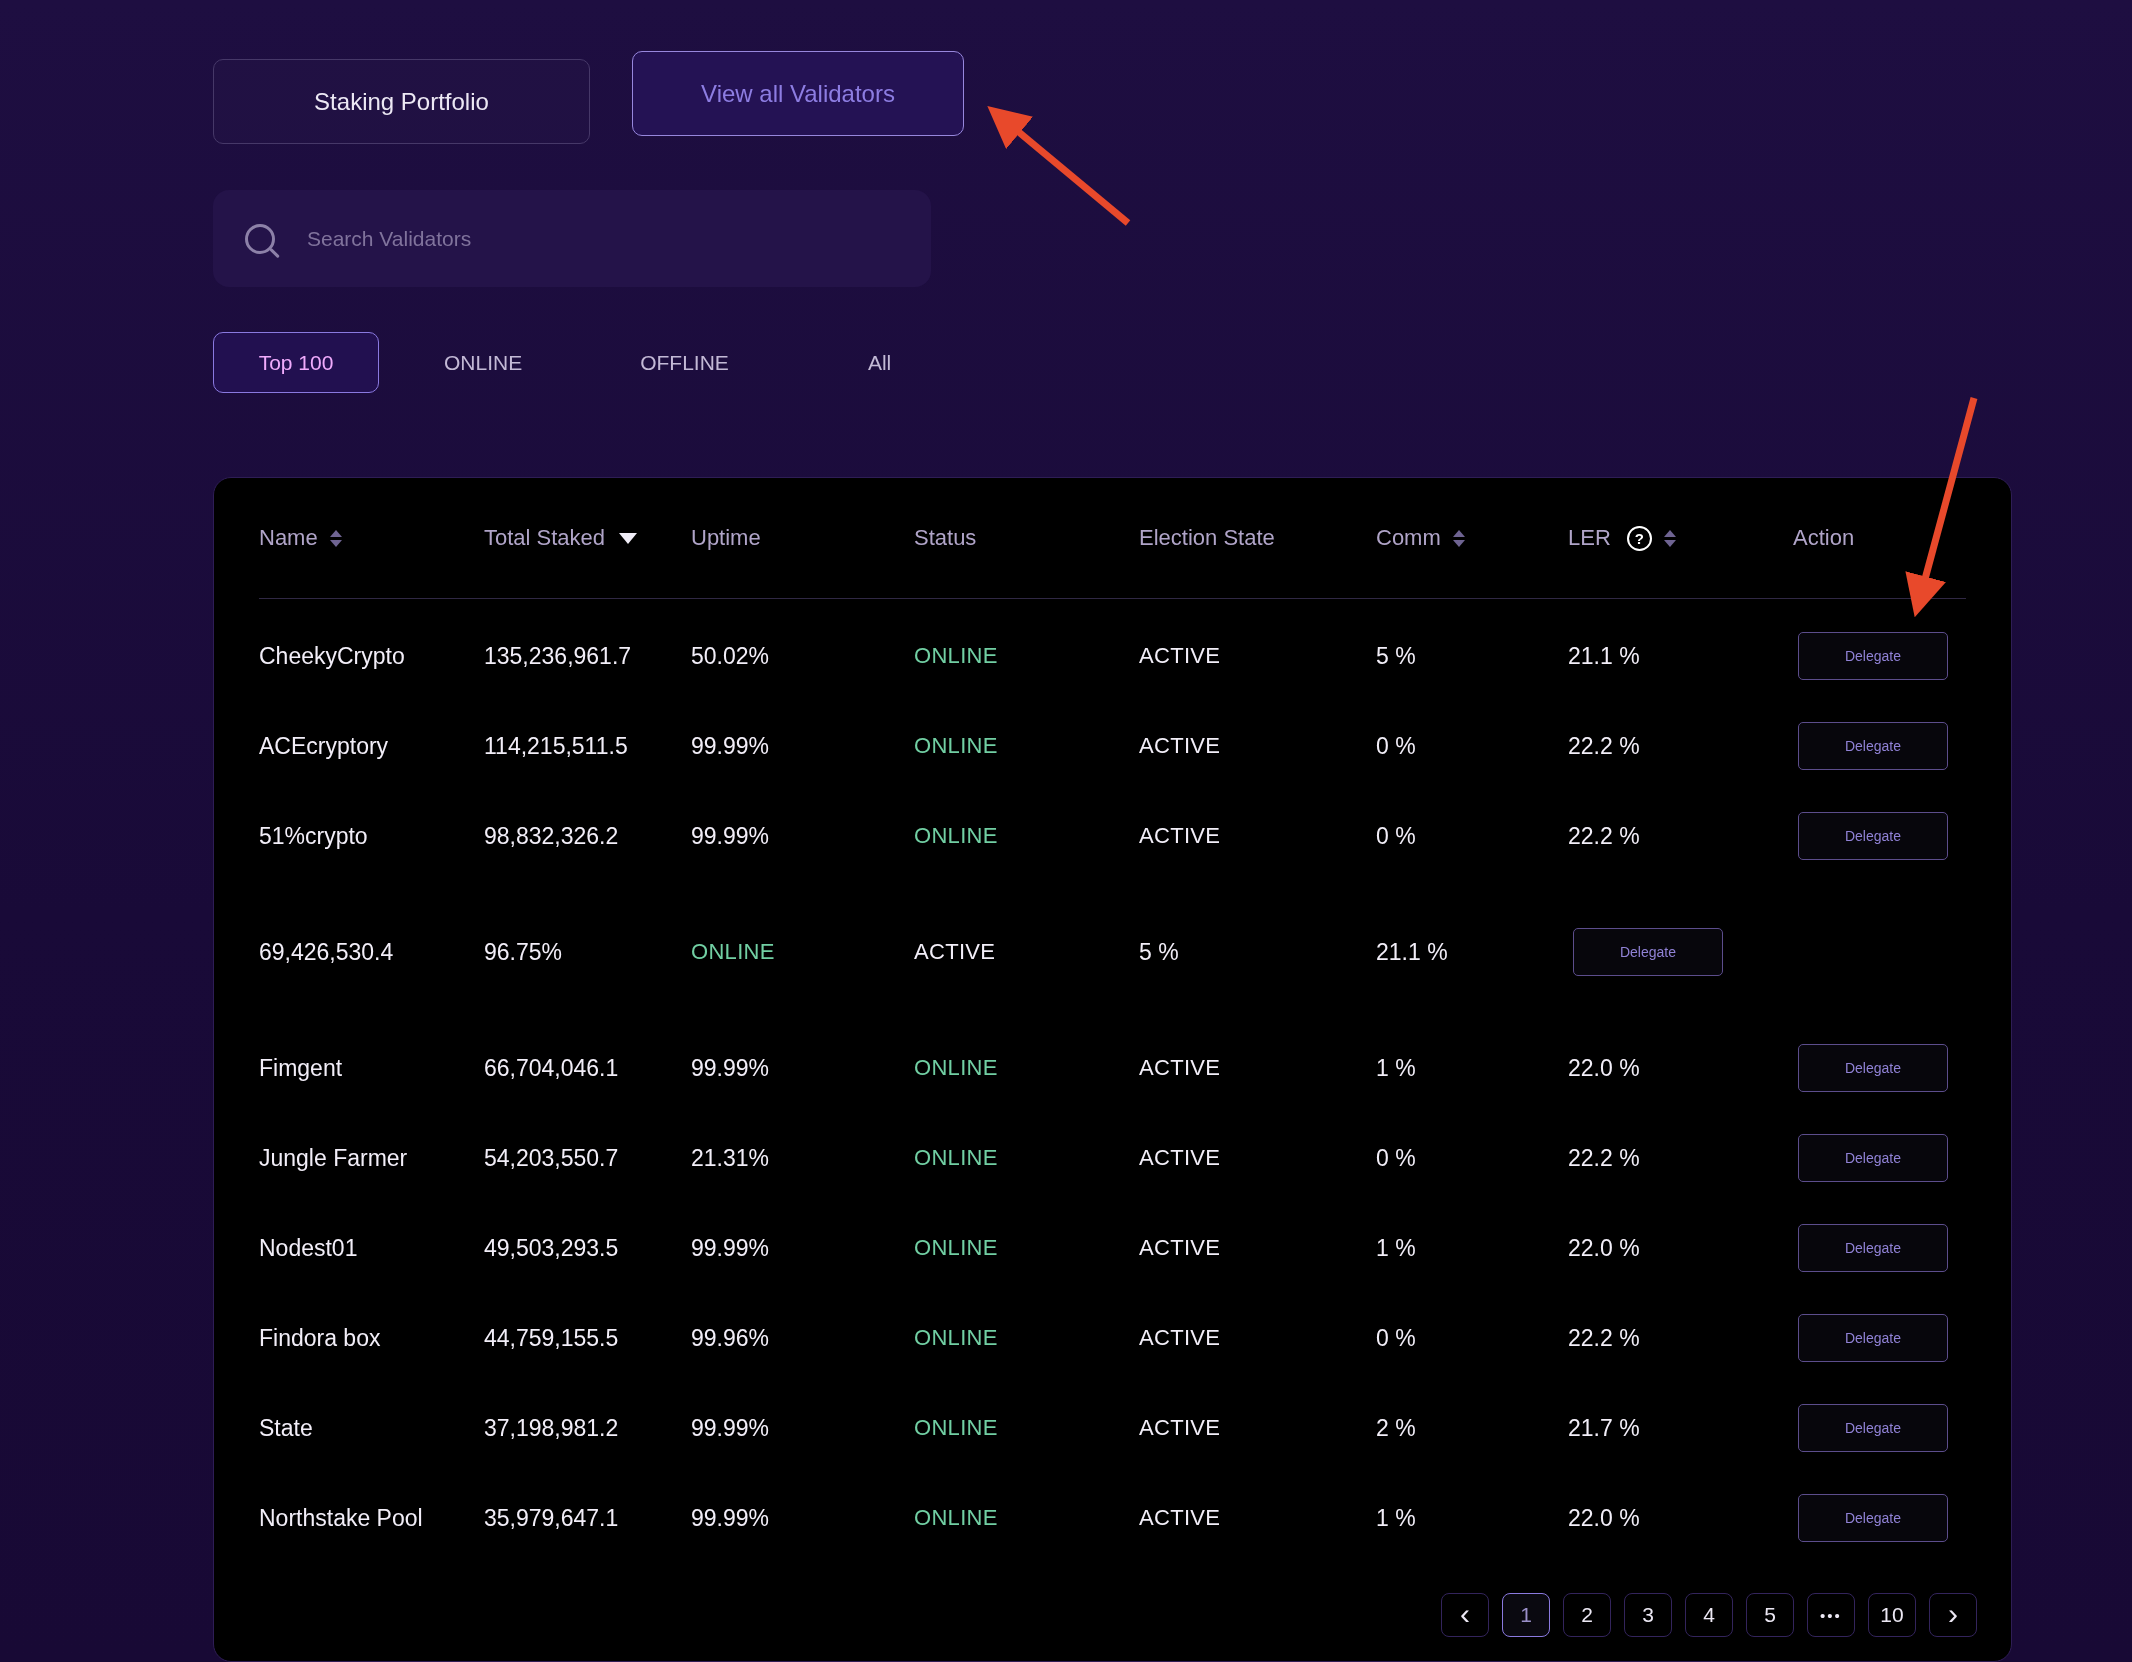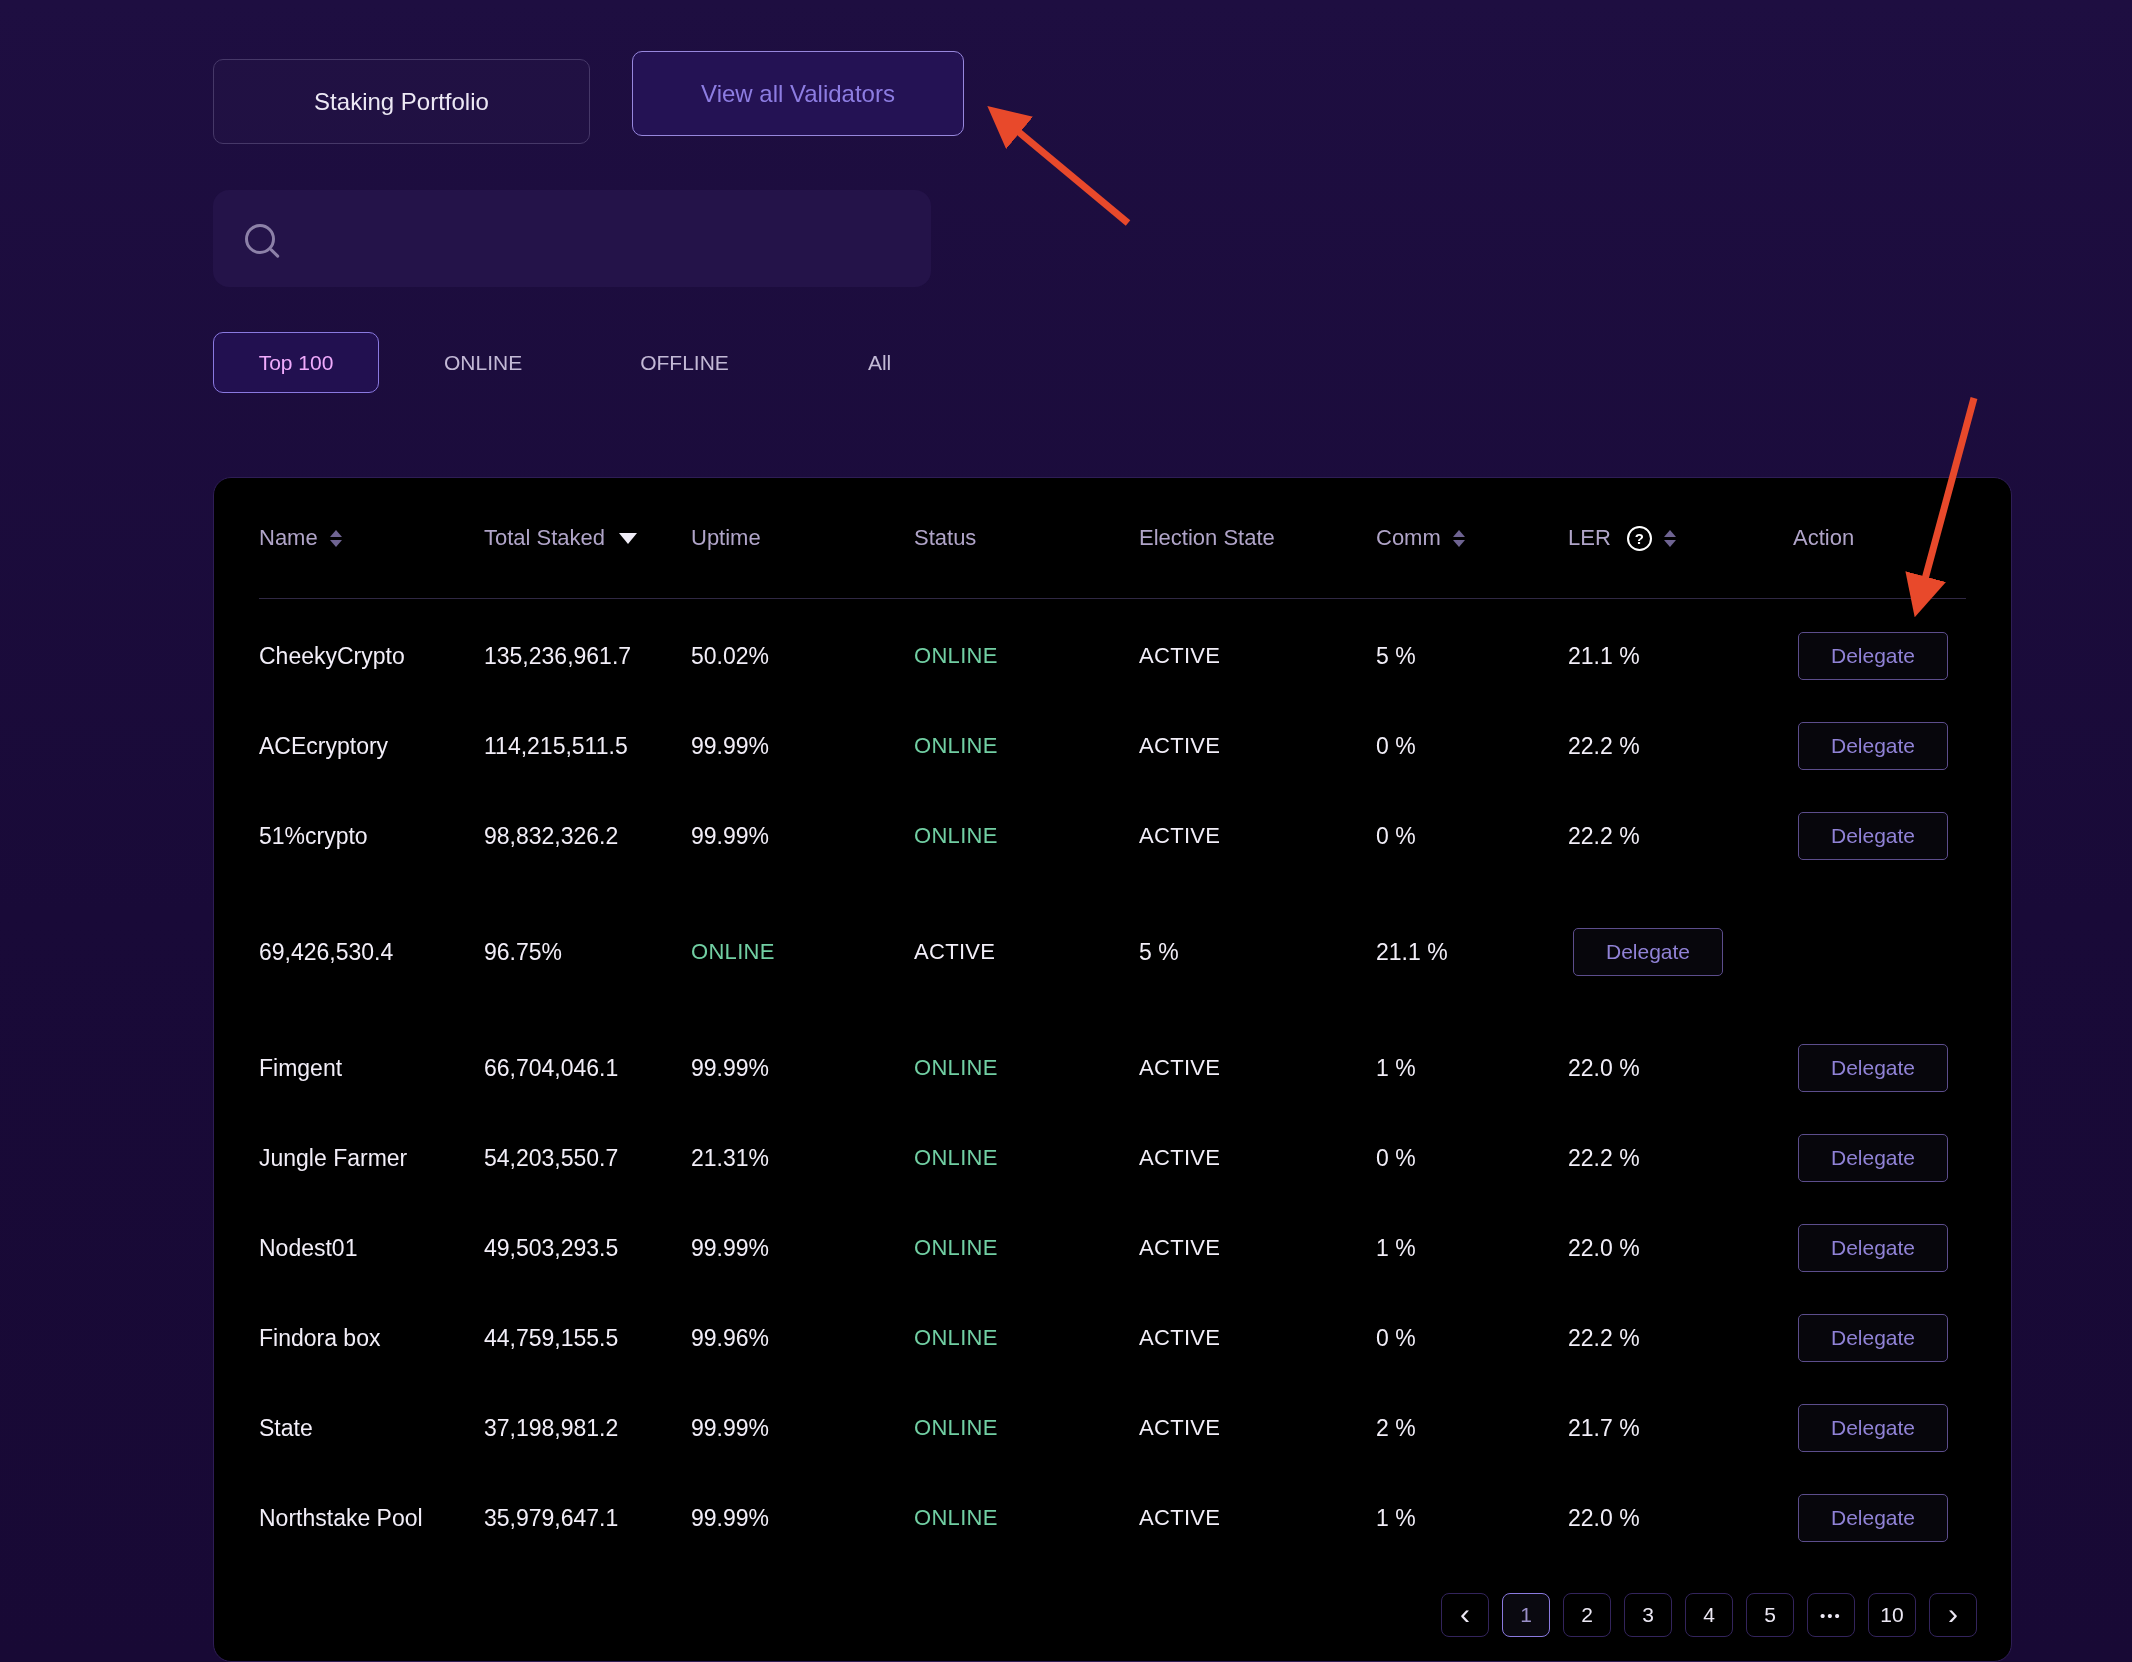--- a/index.html
+++ b/index.html
@@ -47,40 +47,41 @@
   .sort{display:inline-flex;flex-direction:column;gap:3px;margin-left:12px}
   .sort i{display:block;width:0;height:0;border-left:6px solid transparent;border-right:6px solid transparent}
   .sort .up{border-bottom:7px solid #6f6492}
   .sort .down{border-top:7px solid #6f6492}
   .caret-down{display:inline-block;width:0;height:0;border-left:9px solid transparent;border-right:9px solid transparent;
     border-top:11px solid #f0edf7;margin-left:14px}
   .help{display:inline-flex;align-items:center;justify-content:center;width:25px;height:25px;border:2.5px solid #fff;
     border-radius:50%;color:#fff;font-size:15px;font-weight:bold;margin-left:16px;box-sizing:border-box}
   
   .delegate{width:150px;height:48px;margin-left:5px;border:1px solid #5c4d8c;border-radius:5px;
-    background:rgba(140,124,226,0.05);color:#9082d6;font-size:21px;display:flex;align-items:center;justify-content:center;
+    background:rgba(140,124,226,0.05);color:#9082d6;font-size:14px;display:flex;align-items:center;justify-content:center;
     cursor:pointer;box-sizing:border-box}
   
   .pagination{display:flex;justify-content:flex-end;gap:13px;margin:30px 34px 0 0}
   .pbox{min-width:48px;height:44px;border:1px solid #33245c;border-radius:8px;display:flex;align-items:center;
     justify-content:center;color:#ece8f4;font-size:21px;cursor:pointer;box-sizing:border-box;padding:0 6px}
   .pbox.active{border-color:#8b7ae0;color:#9a8fc8;background:rgba(139,122,224,0.07)}
   .pbox.nav{font-size:30px;padding-bottom:3px}
   .pbox.dots{font-size:15px;letter-spacing:2px}
   
   .overlay{position:absolute;left:0;top:0;pointer-events:none}
 </style>
 </head>
 <body>
 
 <div class="top-tab plain">Staking Portfolio</div>
 <div class="top-tab selected">View all Validators</div>
 
 <div class="search">
   <span class="mag"></span>
+  <input type="text" placeholder="Search Validators" style="">
 </div>
 
 <div class="filters">
     <div class="ftab active">Top 100</div>
     <div class="ftab">ONLINE</div>
     <div class="ftab">OFFLINE</div>
     <div class="ftab">All</div>
   </div>
 
 <div class="card">

